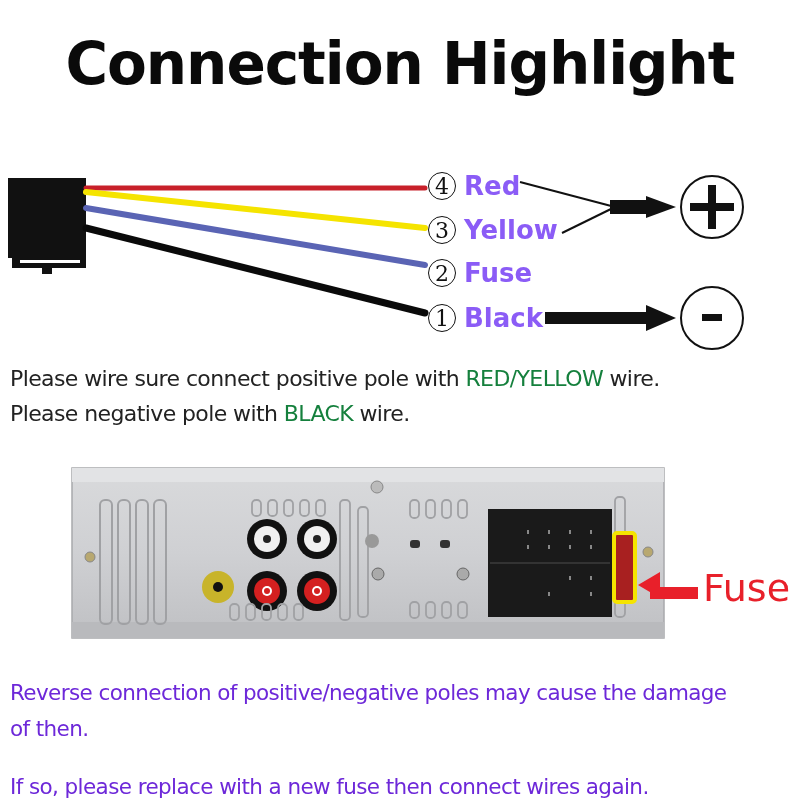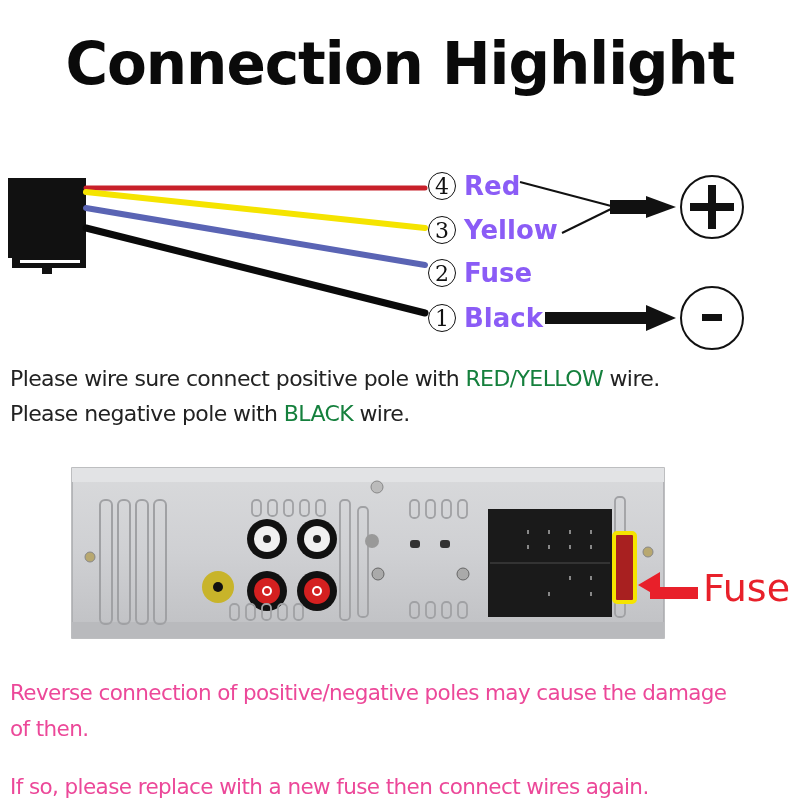--- a/index.html
+++ b/index.html
@@ -14,21 +14,21 @@
   .pin-num { position: absolute; width: 28px; height: 28px; border: 1.5px solid #111; border-radius: 50%;
              font-family: "DejaVu Serif", serif; font-size: 22px; text-align: center; line-height: 28px;
              background: #fff; box-sizing: border-box; }
   .note { position: absolute; left: 10px; font-family: "DejaVu Sans", sans-serif; font-size: 22px;
           font-weight: normal; color: #222; letter-spacing: -0.6px; white-space: nowrap; }
   .note .hl { color: #15803d; }
   .radio { position: absolute; left: 70px; top: 462px; width: 596px; height: 178px; }
   .fuse-label { position: absolute; left: 703px; top: 566px; font-family: "DejaVu Sans", sans-serif;
                 font-size: 38px; color: #e8202a; letter-spacing: 0px; text-align: right; }
   .footer { position: absolute; left: 10px; font-family: "DejaVu Sans", sans-serif; font-size: 21.5px;
-            color: #ec4899; letter-spacing: -0.6px; white-space: nowrap; }
+            color: #6d28d9; letter-spacing: -0.6px; white-space: nowrap; }
 </style>
 </head>
 <body>
 
 <div class="title">Connection Highlight</div>
 
 <div class="wiring">
   <svg width="800" height="190" viewBox="0 0 800 190" style="position:absolute;left:0;top:0">
 
     <g>

